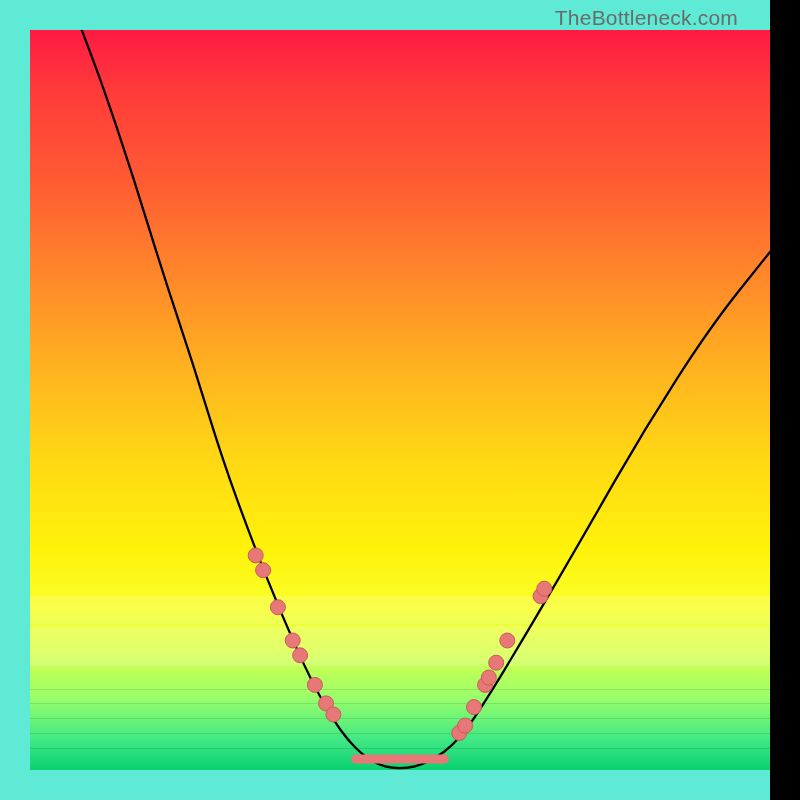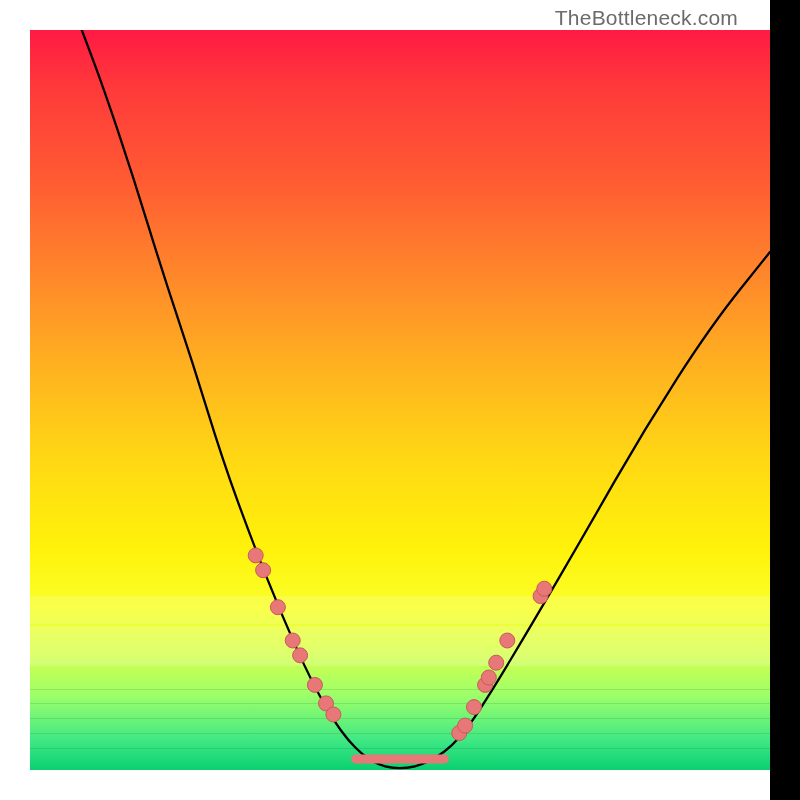--- a/index.html
+++ b/index.html
@@ -8,21 +8,21 @@
     width: 800px;
     height: 800px;
     overflow: hidden;
     background: #000;
     font-family: Arial, Helvetica, sans-serif;
   }
   .frame {
     position: relative;
     width: 770px;
     height: 800px;
-    background: #ffffff;
+    background: #5eead4;
     text-align: right;
   }
   .plot-area {
     position: absolute;
     left: 30px;
     top: 30px;
     width: 740px;
     height: 740px;
     background: linear-gradient(to bottom,
       #ff1a44 0%,

